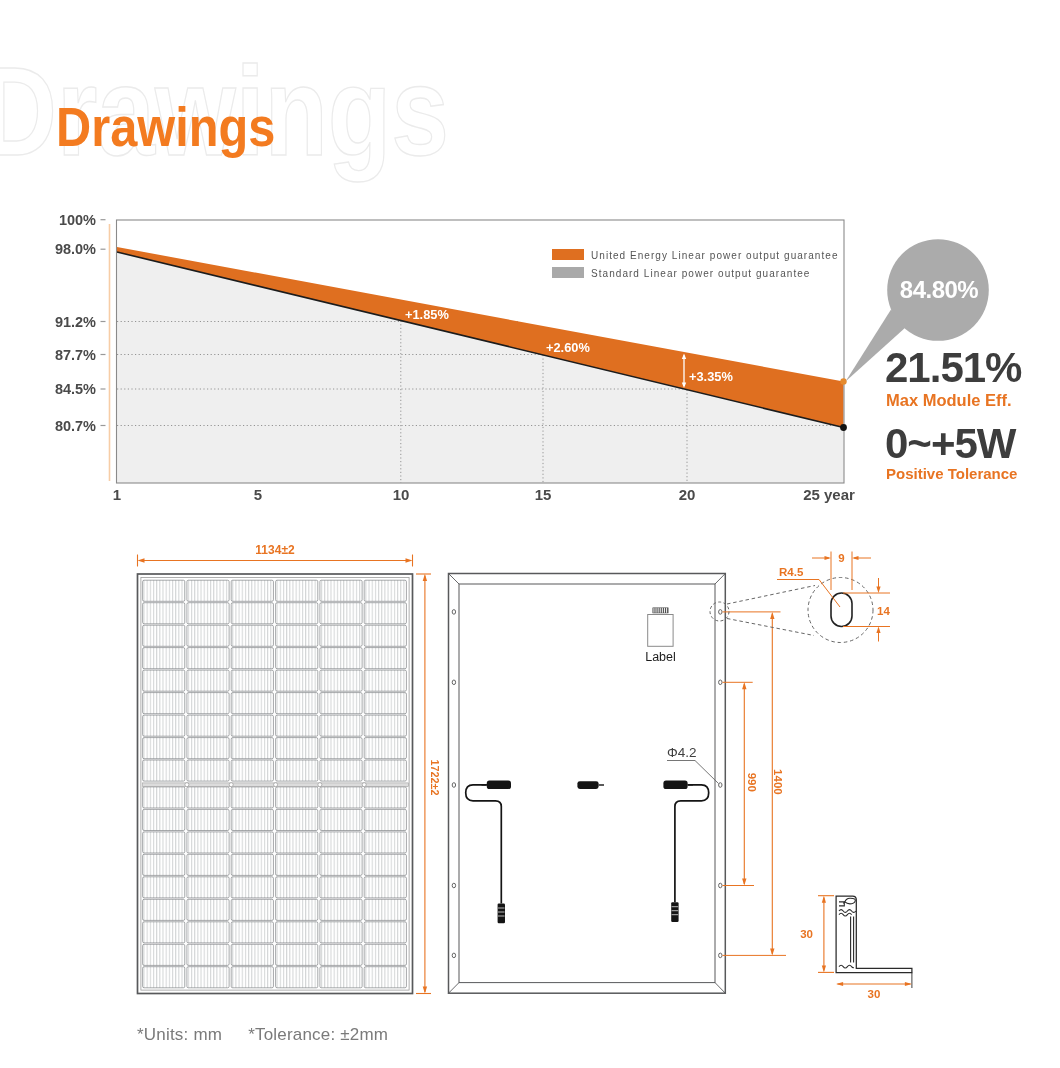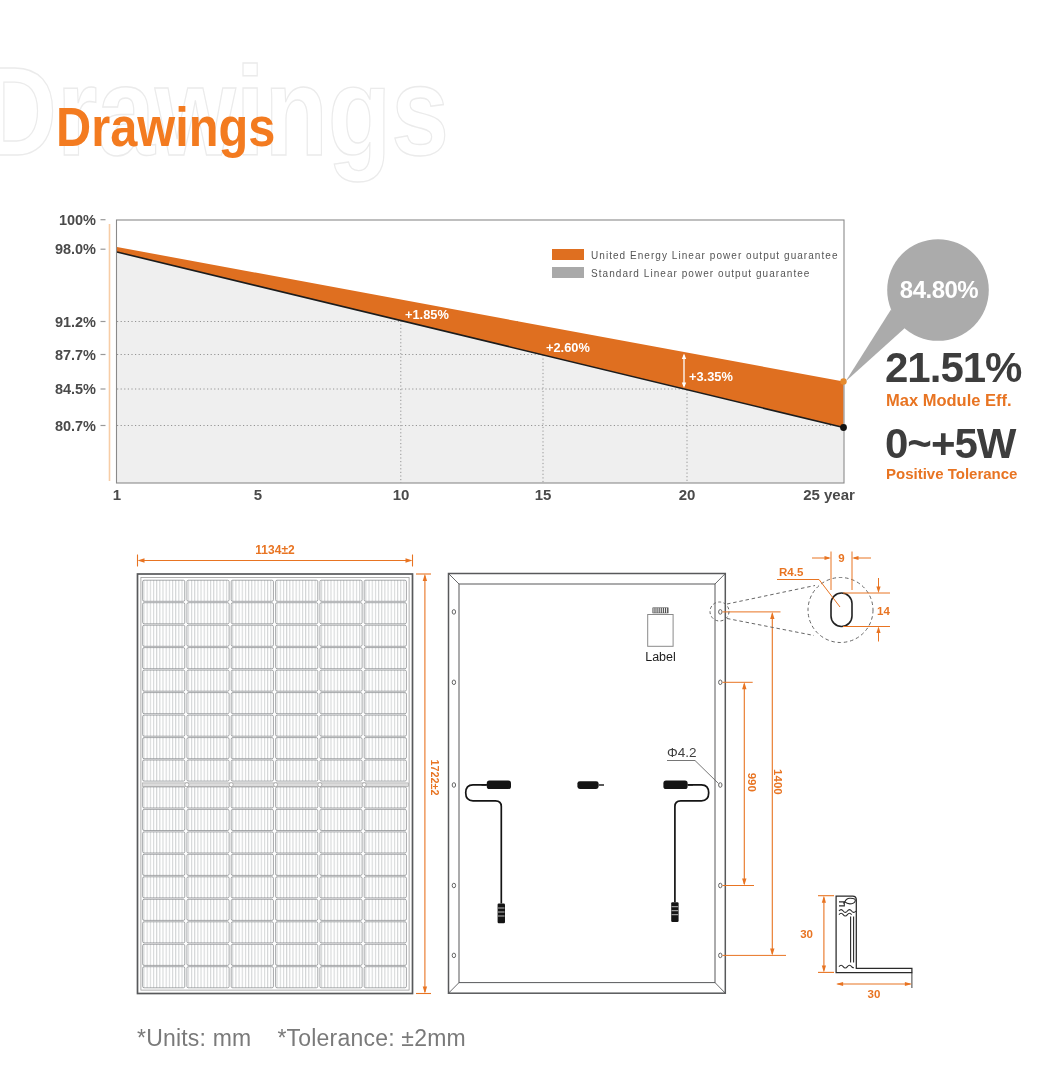--- a/index.html
+++ b/index.html
@@ -1,17 +1,17 @@
 <!DOCTYPE html>
 <html><head><meta charset="utf-8"><style>
 html,body{margin:0;padding:0;width:1060px;height:1068px;background:#fff;overflow:hidden;font-family:"Liberation Sans",sans-serif;}
 .abs{position:absolute;}
 .wm{position:absolute;left:-18px;top:48px;font-size:126.5px;font-weight:700;color:transparent;-webkit-text-stroke:1.4px #ebebeb;white-space:nowrap;transform:scaleX(0.82);transform-origin:0 0;line-height:1;}
 .title{position:absolute;left:56px;top:100px;font-size:55px;font-weight:700;color:#F37B20;transform:scaleX(0.886);transform-origin:0 0;line-height:1;}
-.footer{position:absolute;left:137px;top:1025px;font-size:23px;color:#7a7a7a;letter-spacing:0.2px;}
+.footer{position:absolute;left:137px;top:1025px;font-size:17px;color:#7a7a7a;letter-spacing:0.2px;}
 </style></head><body>
 
 <div class="wm">Drawings</div>
 
 <div class="title">Drawings</div>
 <svg class="abs" style="left:0;top:0" width="1060" height="1068" viewBox="0 0 1060 1068">
 <defs>
 <pattern id="fv" width="3.17" height="8" patternUnits="userSpaceOnUse">
         <rect width="3.17" height="8" fill="#fff"></rect>
         <line x1="1.4" y1="0" x2="1.4" y2="8" stroke="#b9bcbe" stroke-width="0.75"></line>

